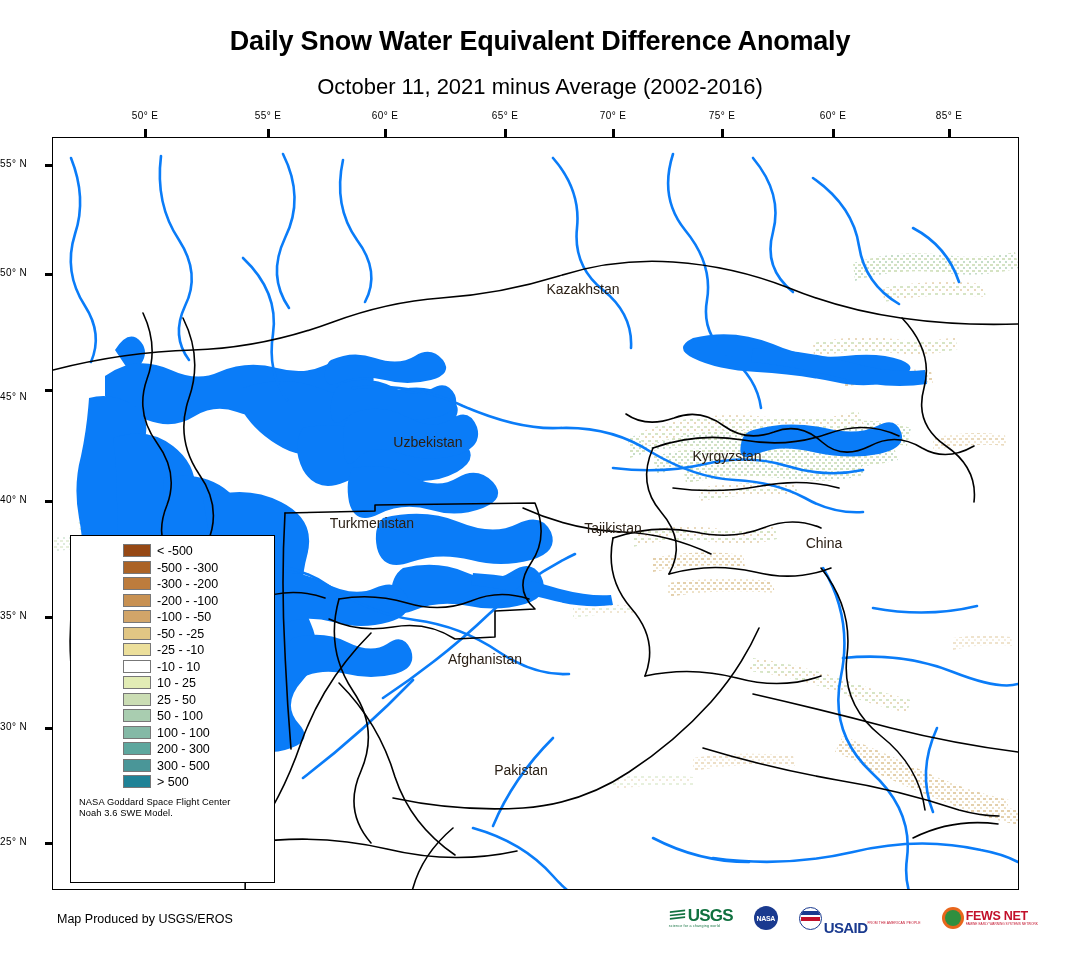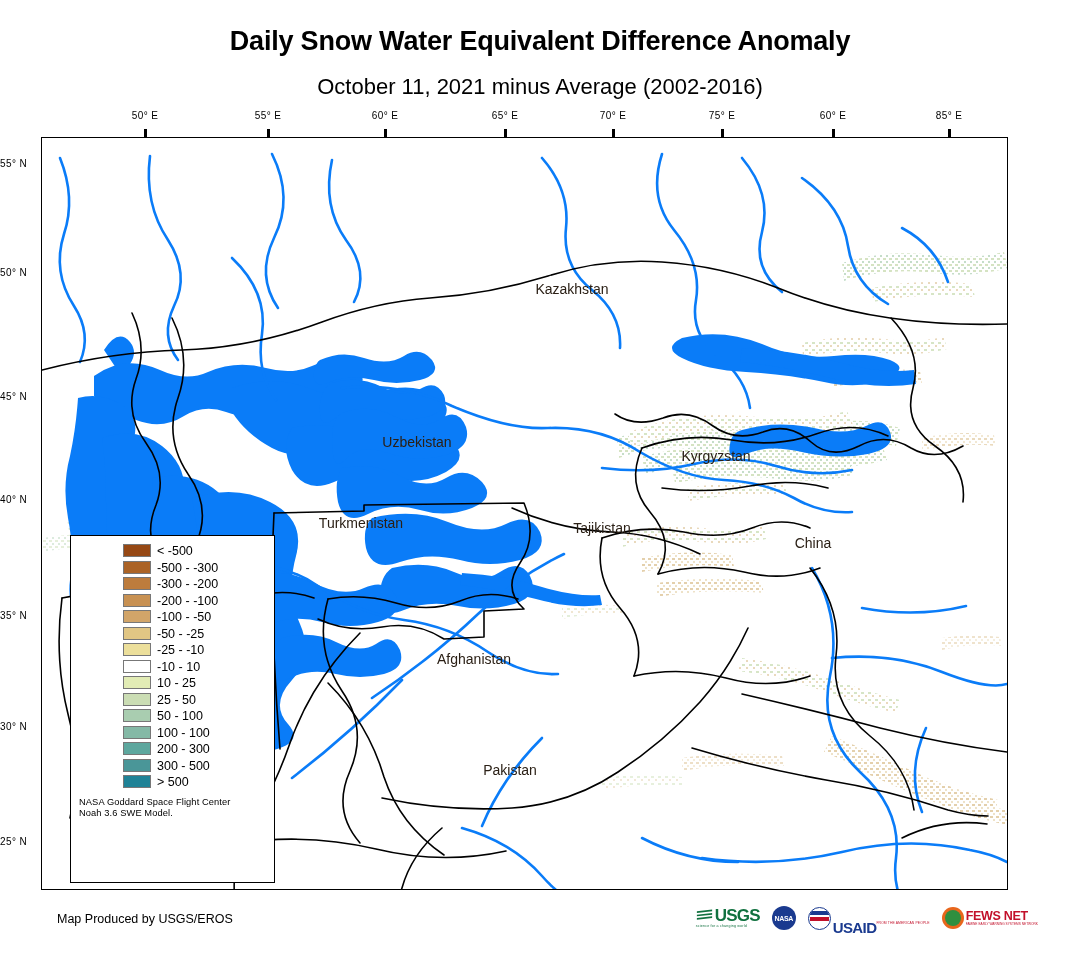--- a/index.html
+++ b/index.html
@@ -12,21 +12,21 @@
   #title{
     position:absolute;left:0;top:26px;width:1080px;text-align:center;
     font-size:27px;font-weight:bold;color:#000;letter-spacing:-0.2px;
   }
   #subtitle{
     position:absolute;left:0;top:74px;width:1080px;text-align:center;
     font-size:22px;font-weight:normal;color:#000;
   }
   
   #map-frame{
-    position:absolute;left:41px;top:137px;width:965px;height:751px;
+    position:absolute;left:52px;top:137px;width:965px;height:751px;
     border:1.6px solid #000;background:#e5e5e5;overflow:hidden;
   }
   #map-canvas{position:absolute;left:0;top:0;width:100%;height:100%;}
   
   .lon-tick{position:absolute;width:3px;height:8px;background:#000;top:129px;}
   .lon-lab{position:absolute;top:110px;font-size:10px;color:#000;
            transform:translateX(-50%);white-space:nowrap;letter-spacing:0.4px;}
   .lat-tick{position:absolute;left:45px;width:10px;height:3px;background:#000;}
   .lat-lab{position:absolute;font-size:10px;color:#000;text-align:left;
            width:40px;left:0px;white-space:nowrap;letter-spacing:0.4px;}
@@ -36,21 +36,21 @@
     background:#ffffff;border:1.6px solid #000;box-sizing:border-box;
     padding:8px 7px 4px 8px;
   }
   #legend-title{font-size:12.5px;font-weight:bold;color:#000;line-height:14.5px;margin-bottom:3px;}
   .leg-row{display:flex;align-items:flex-start;height:16.5px;margin-left:44px;}
   .leg-swatch{width:28px;height:13px;border:1px solid #777;box-sizing:border-box;flex:0 0 auto;}
   .leg-label{font-size:12.5px;color:#000;margin-left:6px;white-space:nowrap;}
   #legend-credit{font-size:9.3px;color:#000;line-height:11px;margin-top:5px;letter-spacing:0.1px;}
   
   #footer-credit{position:absolute;left:57px;top:912px;font-size:12.5px;color:#000;}
-  #logos{position:absolute;right:42px;top:902px;height:32px;display:flex;align-items:center;gap:12px;}
+  #logos{position:absolute;right:42px;top:902px;height:32px;display:flex;align-items:center;gap:21px;}
   .logo{display:flex;align-items:center;height:30px;}
   .usgs-mark{display:flex;flex-direction:column;align-items:flex-start;}
   .usgs-top{display:flex;align-items:center;}
   .usgs-waves{width:17px;height:15px;margin-right:2px;}
   .usgs-word{font-size:17px;font-weight:bold;color:#10713f;letter-spacing:-0.8px;line-height:15px;}
   .usgs-sub{font-size:3.6px;color:#10713f;letter-spacing:0.2px;margin-top:1px;}
   .nasa-ball{width:24px;height:24px;border-radius:50%;background:#1a3a8f;
              display:flex;align-items:center;justify-content:center;
              font-size:7px;font-weight:bold;color:#ffffff;letter-spacing:-0.3px;}
   .usaid-mark{display:flex;align-items:center;}

